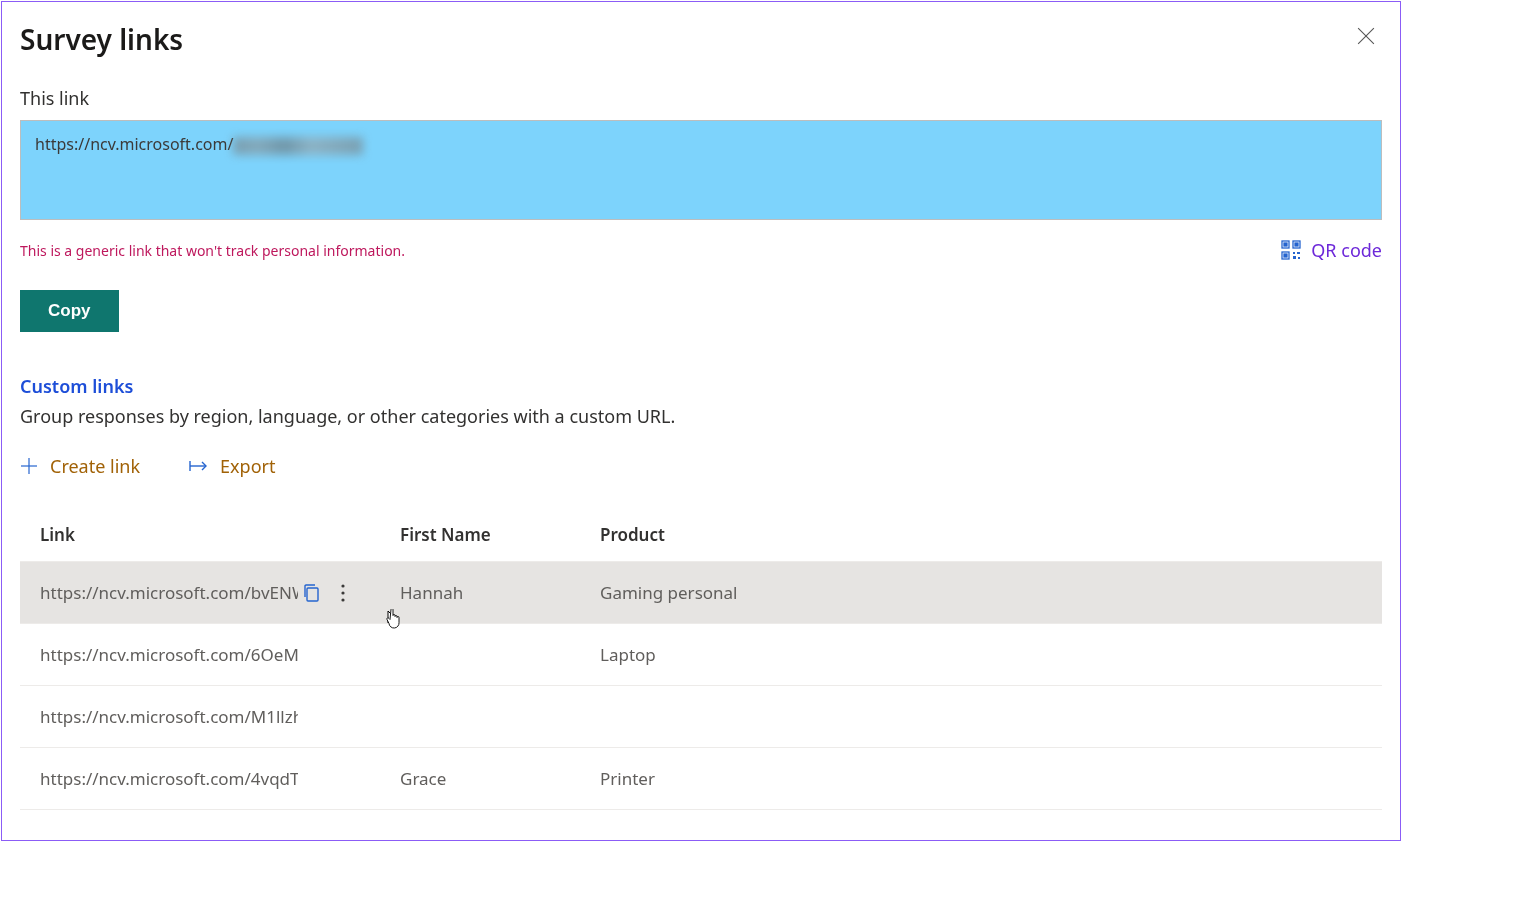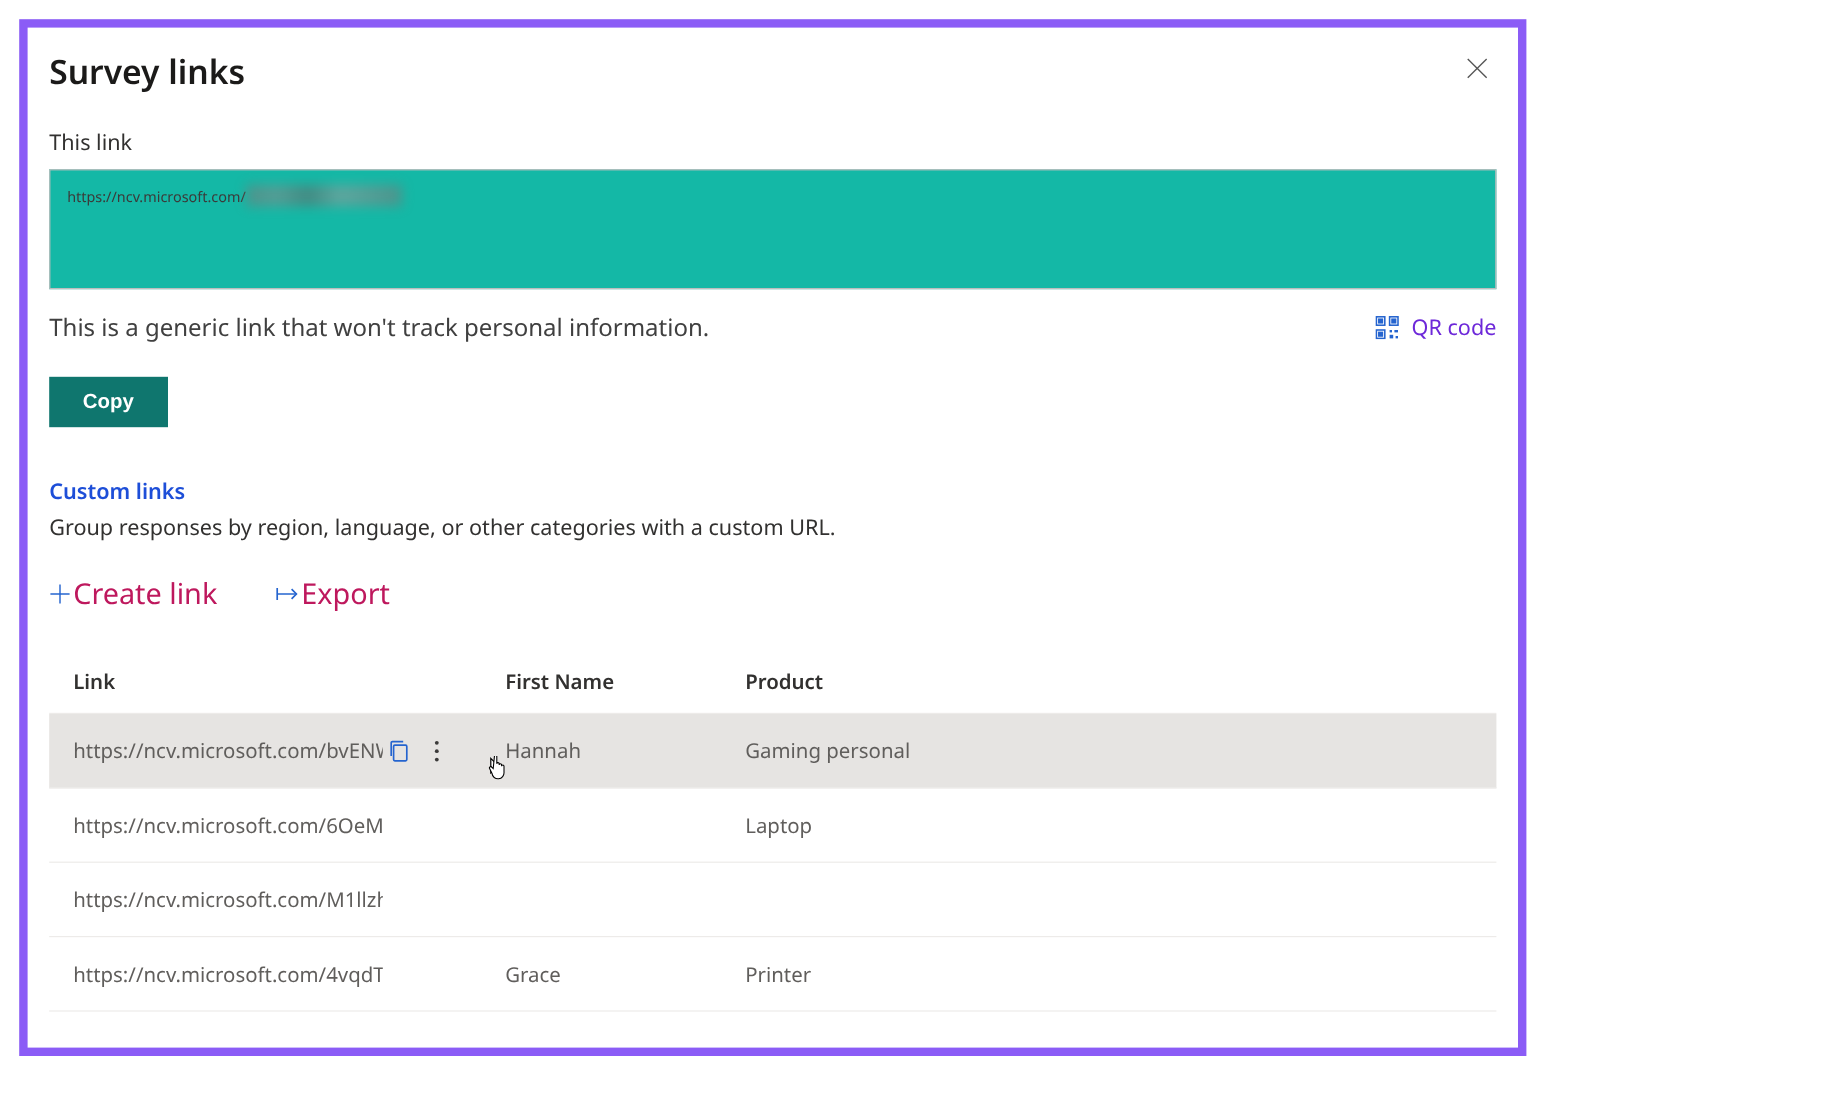--- a/index.html
+++ b/index.html
@@ -2,23 +2,23 @@
 <html><head>
 <meta charset="utf-8">
 <style>
 * { box-sizing: border-box; margin: 0; padding: 0; }
 body {
   font-family: "Segoe UI", -apple-system, system-ui, sans-serif;
   background: #fff;
   color: #323130;
 }
 .panel {
-  border: 7px solid #8b5cf6;
-  width: 1256px;
-  margin: 16px;
+  border: 1px solid #8b5cf6;
+  width: 1400px;
+  margin: 1px;
   padding: 18px 18px 30px 18px;
   position: relative;
 }
 .close-btn {
   position: absolute;
   top: 18px;
   right: 18px;
   width: 32px;
   height: 32px;
   display: flex;
@@ -35,43 +35,43 @@
   margin-bottom: 28px;
 }
 .section-label {
   font-size: 18px;
   color: #323130;
   margin-bottom: 10px;
 }
 .link-box {
   width: 100%;
   border: 1px solid #bdbdbd;
-  background: #14b8a6;
+  background: #7dd3fc;
   min-height: 100px;
   padding: 12px 14px;
-  font-size: 12px;
+  font-size: 16px;
   color: #3b3a39;
   margin-bottom: 18px;
 }
 .link-box .redacted {
   display: inline-block;
   width: 130px;
   height: 18px;
   vertical-align: text-bottom;
   filter: blur(5px);
   opacity: 0.55;
   background: linear-gradient(90deg,#777 0,#888 20%,#666 40%,#999 60%,#777 100%);
 }
 .info-row {
   display: flex;
   justify-content: space-between;
   align-items: center;
   margin-bottom: 28px;
 }
-.info-text { font-size: 20px; color: #404040; }
+.info-text { font-size: 14px; color: #be185d; }
 .qr-link {
   display: flex;
   align-items: center;
   gap: 10px;
   color: #6d28d9;
   font-size: 18px;
   cursor: pointer;
 }
 .qr-link svg { width: 20px; height: 20px; }
 
@@ -98,23 +98,23 @@
   margin-bottom: 26px;
 }
 .actions-row {
   display: flex;
   gap: 48px;
   margin-bottom: 30px;
 }
 .text-action {
   display: flex;
   align-items: center;
-  gap: 2px;
-  font-size: 24px;
-  color: #be185d;
+  gap: 12px;
+  font-size: 18px;
+  color: #a16207;
   cursor: pointer;
 }
 .text-action .ic { color: #2564cf; }
 
 .table { width: 100%; }
 .thead, .trow {
   display: grid;
   grid-template-columns: 360px 200px 1fr;
   align-items: center;
   padding: 0 20px;

